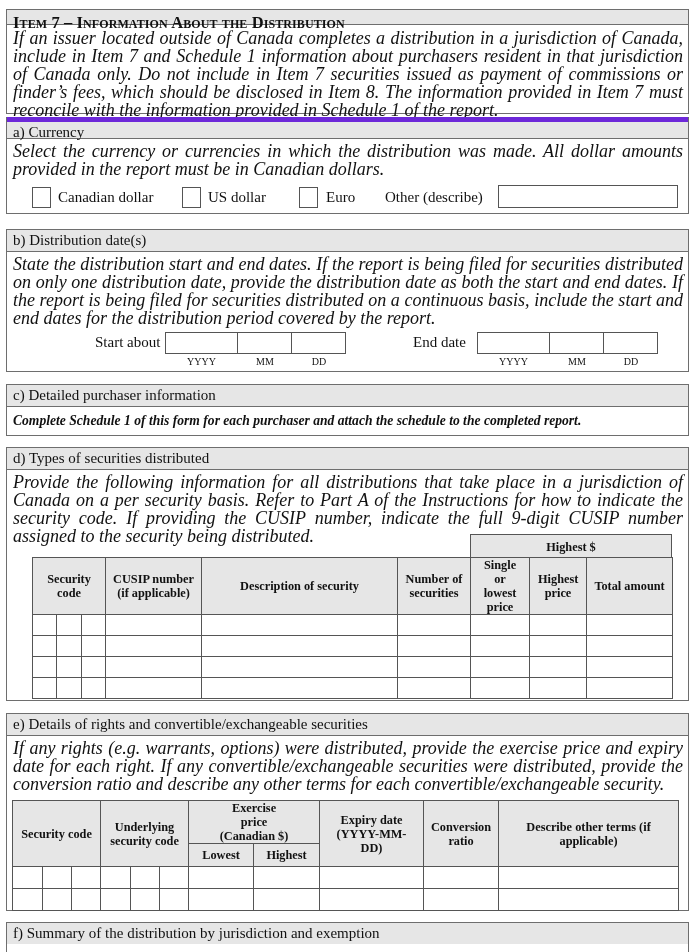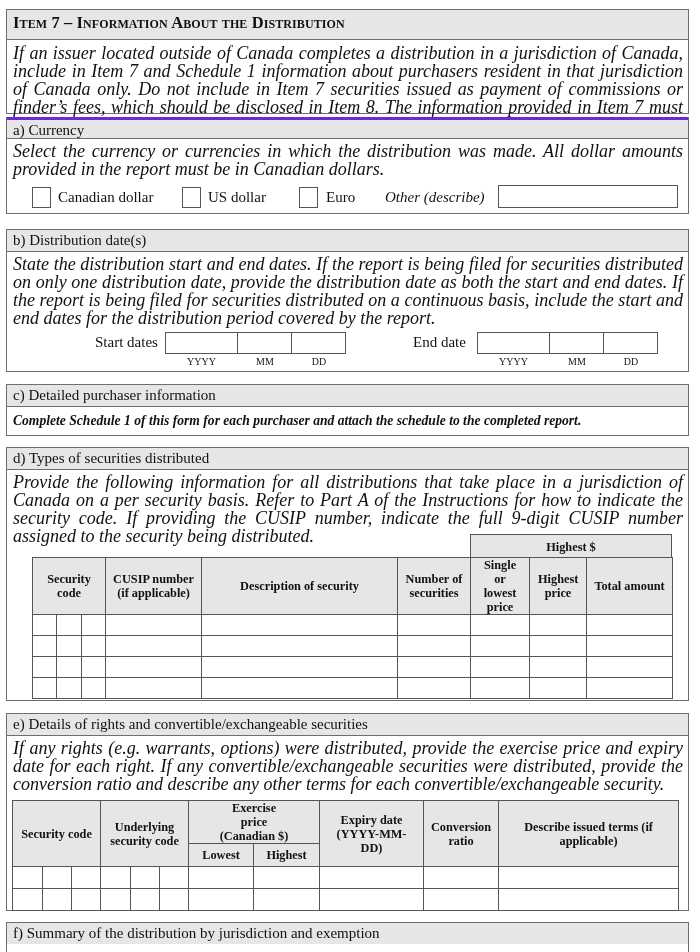--- a/index.html
+++ b/index.html
@@ -1,21 +1,21 @@
 <!DOCTYPE html>
 <html><head>
 <meta charset="utf-8">
 <style>
   html, body { margin: 0; padding: 0; background: #ffffff; }
   body { width: 700px; height: 952px; position: relative; overflow: hidden;
          font-family: "Liberation Serif", "DejaVu Serif", serif; color: #111; }
   .box { position: absolute; left: 6px; width: 683px; border: 1px solid #6e6e6e; box-sizing: border-box; background: #fff; }
   .hdr { background: #e6e6e6; border-bottom: 1px solid #6e6e6e; box-sizing: border-box; height: 22px;
          font-size: 15px; line-height: 21px; padding-left: 6px; white-space: nowrap; }
-  .title-hdr { height: 30px; font-weight: bold; font-size: 16.5px; line-height: 25px; padding-left: 6px; font-variant: small-caps; letter-spacing: 0.1px; }
+  .title-hdr { height: 15px; font-weight: bold; font-size: 16.5px; line-height: 25px; padding-left: 6px; font-variant: small-caps; letter-spacing: 0.1px; }
   .body-text { font-style: italic; font-size: 18px; line-height: 18px; padding: 3px 5px 12px 6px; text-align: justify; }
   .bold-italic { font-weight: bold; font-style: italic; font-size: 13.6px; line-height: 18px; padding: 5px 6px 0 6px; }
   .cb { position: absolute; width: 19px; height: 21px; border: 1px solid #555; box-sizing: border-box; background: #fff; }
   .lbl { position: absolute; font-size: 15px; white-space: nowrap; line-height: 18px; }
   .datebox { position: absolute; height: 22px; border: 1px solid #555; box-sizing: border-box; display: flex; background: #fff; }
   .datebox > div { border-right: 1px solid #555; box-sizing: border-box; height: 100%; }
   .datebox > div:last-child { border-right: none; }
   .datelbl { position: absolute; font-size: 10px; text-align: center; line-height: 14px; }
   table.grid { position: absolute; border-collapse: collapse; table-layout: fixed; }
   table.grid td, table.grid th { border: 1px solid #555; padding: 0; box-sizing: border-box; }
@@ -24,37 +24,37 @@
 </style>
 </head>
 <body>
 
 <div class="box" style="top:9px; height:105px;">
   <div class="hdr title-hdr">Item 7 – Information About the Distribution</div>
   <div class="body-text" style="padding-top:4px;">If an issuer located outside of Canada completes a distribution in a jurisdiction of Canada, include in Item 7 and Schedule 1 information about purchasers resident in that jurisdiction of Canada only. Do not include in Item 7 securities issued as payment of commissions or finder’s fees, which should be disclosed in Item 8. The information provided in Item 7 must reconcile with the information provided in Schedule 1 of the report.</div>
 </div>
 
 <div class="box" style="top:117px; height:97px; border-top:none;">
-  <div class="hdr" style="border-top:3px solid #6d28d9;">a)  Currency</div>
+  <div class="hdr" style="border-top:5px solid #6d28d9;">a)  Currency</div>
   <div class="body-text">Select the currency or currencies in which the distribution was made. All dollar amounts provided in the report must be in Canadian dollars.</div>
 </div>
 <div class="cb" style="left:32px; top:187px;"></div>
 <div class="lbl" style="left:58px; top:188px;">Canadian dollar</div>
 <div class="cb" style="left:182px; top:187px;"></div>
 <div class="lbl" style="left:208px; top:188px;">US dollar</div>
 <div class="cb" style="left:299px; top:187px;"></div>
 <div class="lbl" style="left:326px; top:188px;">Euro</div>
-<div class="lbl" style="left:385px; top:188px;font-style:italic;">Other (describe)</div>
+<div class="lbl" style="left:385px; top:188px;">Other (describe)</div>
 <input type="text" style="position: absolute; left: 498px; top: 185px; width: 180px; height: 23px; border: 1px solid rgb(85, 85, 85); box-sizing: border-box; padding: 0px 4px;" value="">
 
 <div class="box" style="top:229px; height:143px;">
   <div class="hdr">b)  Distribution date(s)</div>
   <div class="body-text">State the distribution start and end dates. If the report is being filed for securities distributed on only one distribution date, provide the distribution date as both the start and end dates. If the report is being filed for securities distributed on a continuous basis, include the start and end dates for the distribution period covered by the report.</div>
 </div>
-<div class="lbl" style="left:95px; top:333px;">Start dates</div>
+<div class="lbl" style="left:95px; top:333px;">Start about</div>
 <div class="datebox" style="left:165px; top:332px; width:181px;">
   <div style="width:73px;"></div>
   <div style="width:54px;"></div>
   <div style="width:54px;"></div>
 </div>
 <div class="datelbl" style="left:165px; top:355px; width:73px;">YYYY</div>
 <div class="datelbl" style="left:238px; top:355px; width:54px;">MM</div>
 <div class="datelbl" style="left:292px; top:355px; width:54px;">DD</div>
 
 <div class="lbl" style="left:413px; top:333px;">End date</div>
@@ -173,21 +173,21 @@
       <col style="width:75px">
       <col style="width:180px">
   </colgroup>
   <tbody>
       <tr style="height:37px;">
     <th colspan="3" rowspan="2">Security code</th>
     <th colspan="3" rowspan="2" style="padding:0 4px;margin-left:17px;">Underlying security code</th>
     <th colspan="2" style="padding:0 30px;">Exercise price (Canadian $)</th>
     <th rowspan="2" style="padding:0 8px;">Expiry date (YYYY-MM-DD)</th>
     <th rowspan="2" style="padding:0 4px;">Conversion ratio</th>
-    <th rowspan="2" style="padding:0 20px;">Describe issued terms (if applicable)</th>
+    <th rowspan="2" style="padding:0 20px;">Describe other terms (if applicable)</th>
   </tr>
   <tr style="height:23px;">
     <th>Lowest</th>
     <th>Highest</th>
   </tr>
   <tr style="height:22px;">
     <td></td>
         <td></td>
         <td></td>
     <td></td>

